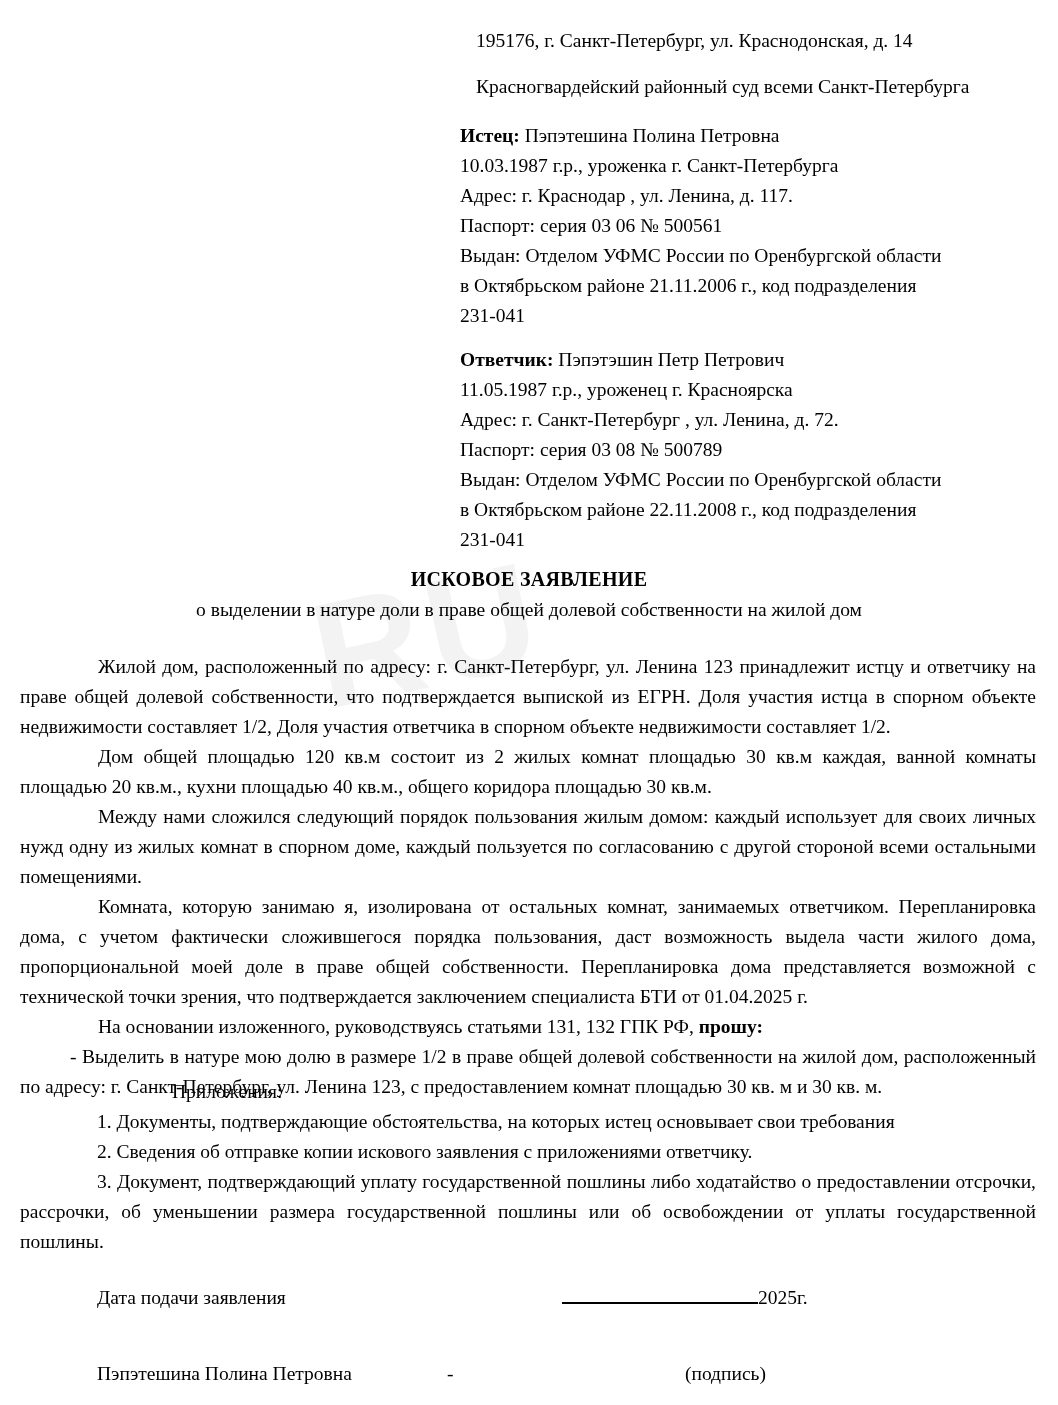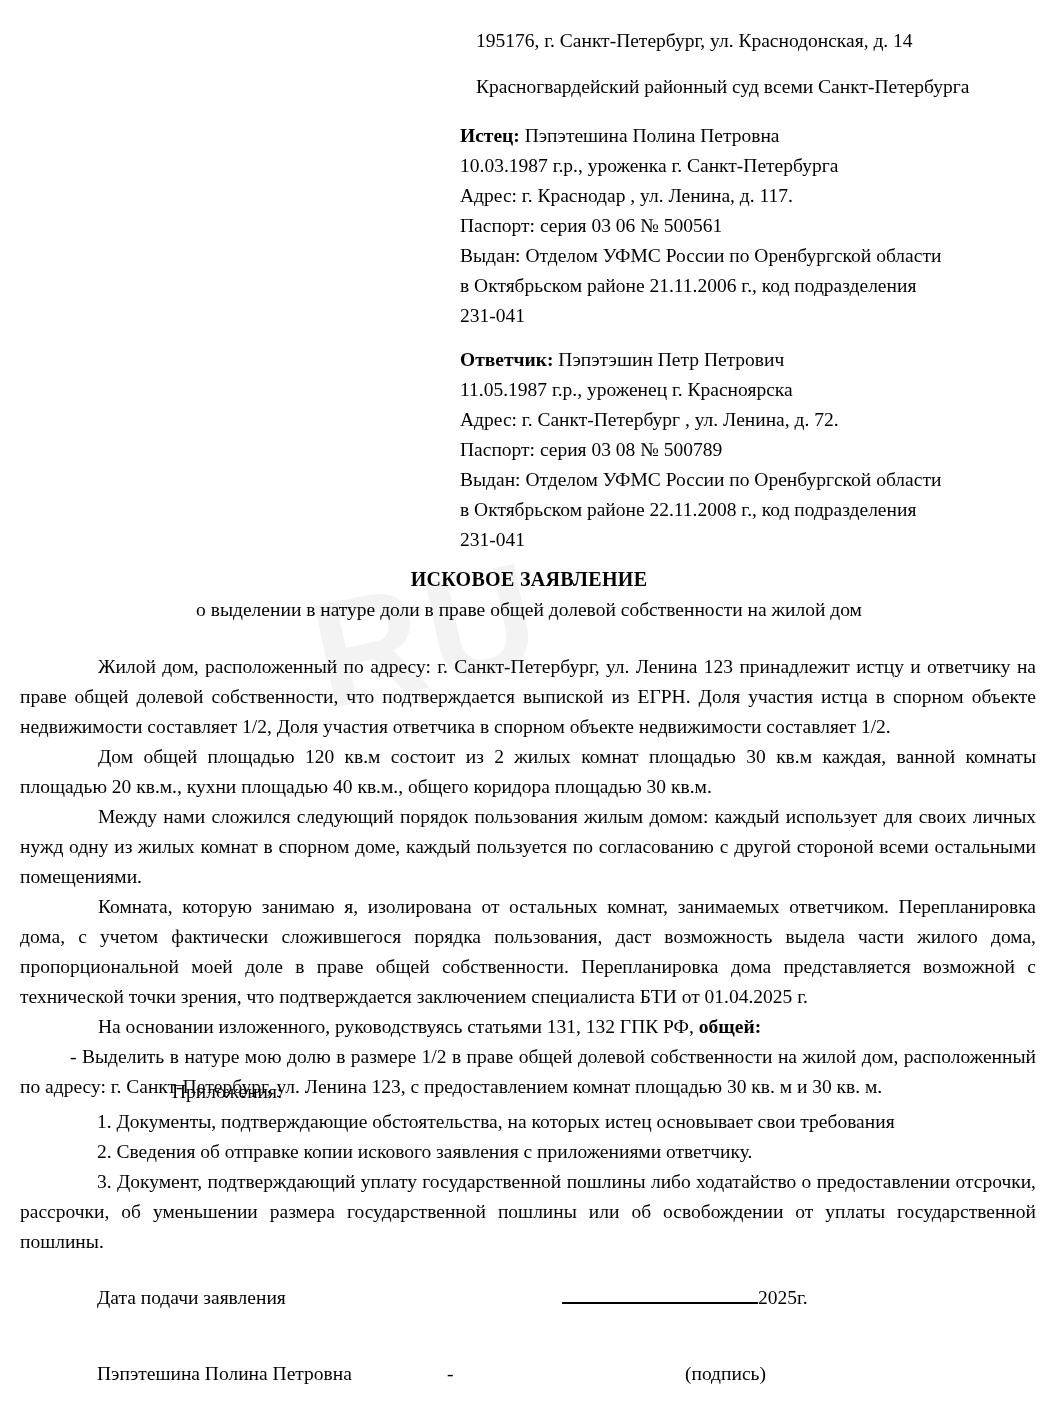--- a/index.html
+++ b/index.html
@@ -237,21 +237,21 @@
   </div>
 
   <div class="doc-title">ИСКОВОЕ ЗАЯВЛЕНИЕ</div>
   <div class="doc-subtitle">о выделении в натуре доли в праве общей долевой собственности на жилой дом</div>
 
   <div class="body-block">
     <p>Жилой дом, расположенный по адресу: г. Санкт-Петербург, ул. Ленина 123 принадлежит истцу и ответчику на праве общей долевой собственности, что подтверждается выпиской из ЕГРН. Доля участия истца в спорном объекте недвижимости составляет 1/2, Доля участия ответчика в спорном объекте недвижимости составляет 1/2.</p>
     <p>Дом общей площадью 120 кв.м состоит из 2 жилых комнат площадью 30 кв.м каждая, ванной комнаты площадью 20 кв.м., кухни площадью 40 кв.м., общего коридора площадью 30 кв.м.</p>
     <p>Между нами сложился следующий порядок пользования жилым домом: каждый использует для своих личных нужд одну из жилых комнат в спорном доме, каждый пользуется по согласованию с другой стороной всеми остальными помещениями.</p>
     <p>Комната, которую занимаю я, изолирована от остальных комнат, занимаемых ответчиком. Перепланировка дома, с учетом фактически сложившегося порядка пользования, даст возможность выдела части жилого дома, пропорциональной моей доле в праве общей собственности. Перепланировка дома представляется возможной с технической точки зрения, что подтверждается заключением специалиста БТИ от 01.04.2025 г.</p>
-    <p><span>На основании изложенного, руководствуясь статьями 131, 132 ГПК РФ, </span><strong class="req">общей:</strong></p>
+    <p><span>На основании изложенного, руководствуясь статьями 131, 132 ГПК РФ, </span><strong class="req">прошу:</strong></p>
     <p class="petition">-  Выделить в натуре мою долю в размере 1/2 в праве общей долевой собственности на жилой дом, расположенный по адресу: г. Санкт-Петербург, ул. Ленина 123, с предоставлением комнат площадью 30 кв. м и 30 кв. м.</p>
   </div>
 
   <div class="attachments">
     <p class="att-heading">Приложения:</p>
     <p class="att-item">1.  Документы, подтверждающие обстоятельства, на которых истец основывает свои требования</p>
     <p class="att-item">2. Сведения об отправке копии искового заявления с приложениями ответчику.</p>
     <p class="att-item wrap">3. Документ, подтверждающий уплату государственной пошлины либо ходатайство о предоставлении отсрочки, рассрочки, об уменьшении размера государственной пошлины или об освобождении от уплаты государственной пошлины.</p>
   </div>
 

